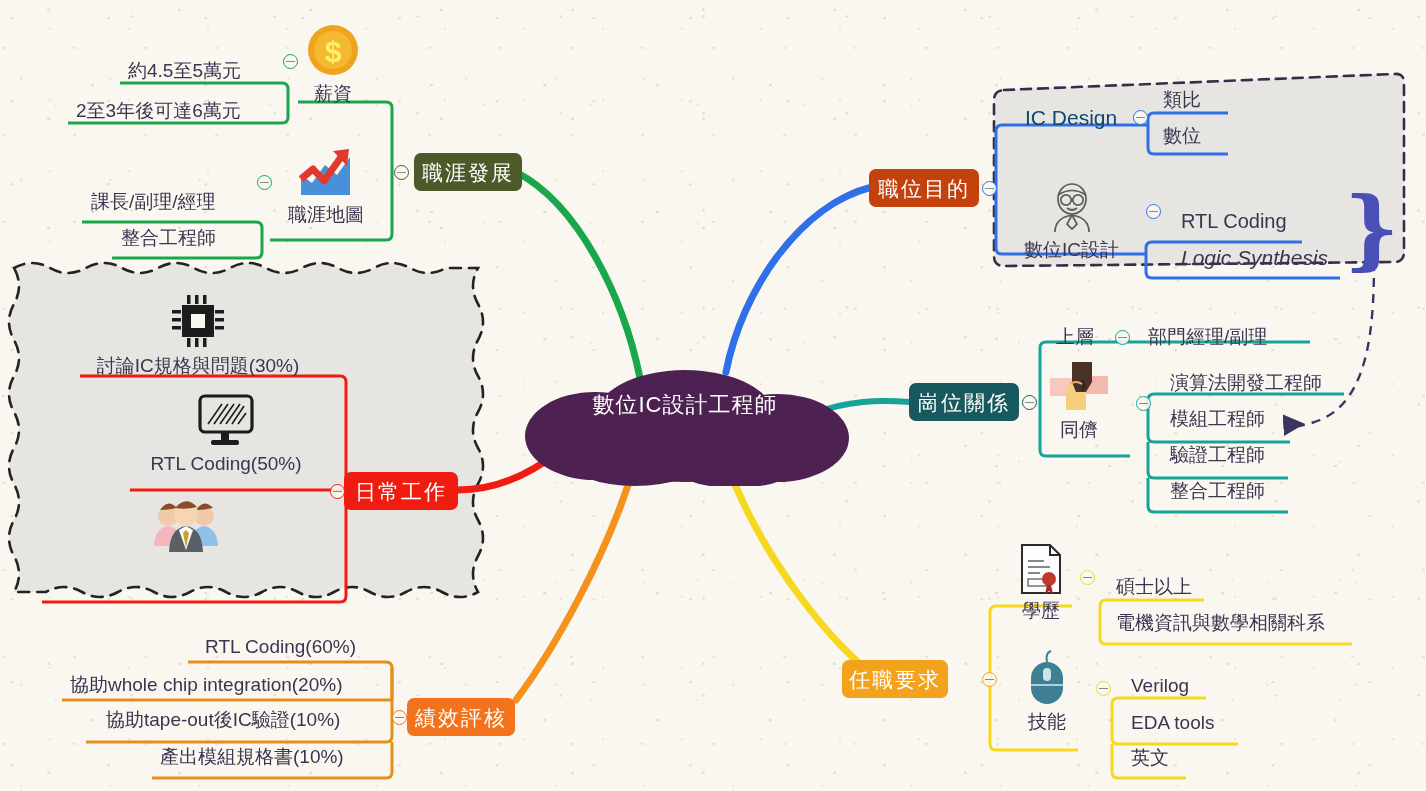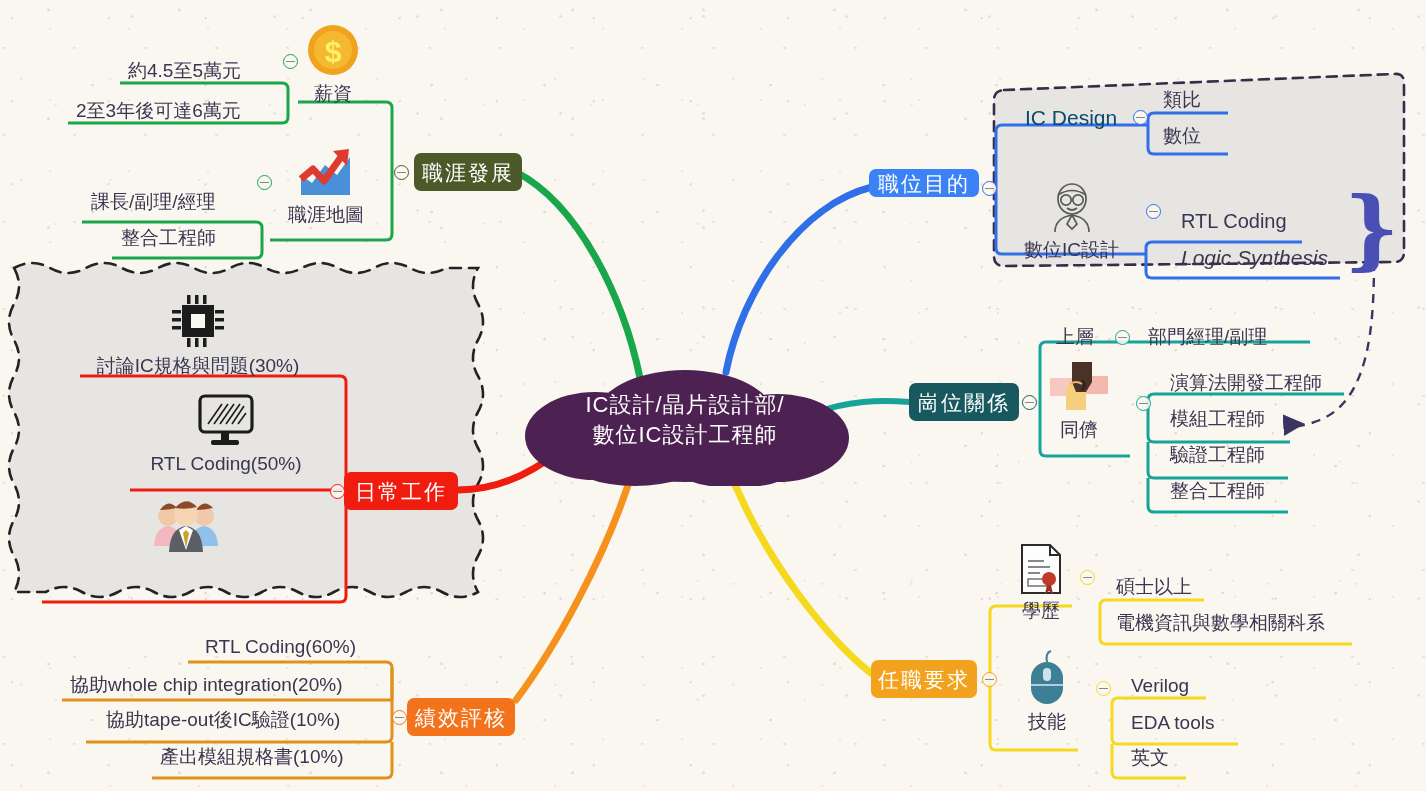--- a/index.html
+++ b/index.html
@@ -136,41 +136,40 @@
     <g fill="#4d2252">
       <ellipse cx="80" cy="68" rx="70" ry="44"></ellipse>
       <ellipse cx="170" cy="50" rx="90" ry="48"></ellipse>
       <ellipse cx="262" cy="70" rx="72" ry="44"></ellipse>
       <ellipse cx="120" cy="92" rx="66" ry="26"></ellipse>
       <ellipse cx="220" cy="94" rx="66" ry="26"></ellipse>
       <ellipse cx="170" cy="74" rx="110" ry="40"></ellipse>
     </g>
   </svg>
   <div style="position:absolute;left:0;top:22px;width:340px;text-align:center;color:#fff;font-size:22px;line-height:30px;letter-spacing:1px;">
-    <div>IC設計/晶片設計部/</div>
     <div>數位IC設計工程師</div>
   </div>
 </div>
 
 <div class="pill" style="left:408px;top:153px;width:108px;height:38px;background:#4c5a29;margin-left:6px;">
   <span>職涯發展</span>
 </div>
 <div class="toggle" style="left:394px;top:165px;border-color:#4c5a29;"></div>
 
-<div class="pill" style="left:869px;top:169px;width:110px;height:28px;background:#3b82f6;">
+<div class="pill" style="left:869px;top:169px;width:110px;height:38px;background:#c2410c;">
   <span>職位目的</span>
 </div>
 <div class="toggle" style="left:982px;top:181px;border-color:#2f6fe8;"></div>
 
 <div class="pill" style="left:909px;top:383px;width:110px;height:38px;background:#17595e;">
   <span>崗位關係</span>
 </div>
 <div class="toggle" style="left:1022px;top:395px;border-color:#17595e;"></div>
 
-<div class="pill" style="left:871px;top:660px;width:106px;height:38px;background:#f2a21c;">
+<div class="pill" style="left:842px;top:660px;width:106px;height:38px;background:#f2a21c;">
   <span>任職要求</span>
 </div>
 <div class="toggle" style="left:982px;top:672px;border-color:#f2a21c;"></div>
 
 <div class="pill" style="left:407px;top:698px;width:108px;height:38px;background:#f2731c;">
   <span>績效評核</span>
 </div>
 <div class="toggle" style="left:392px;top:710px;border-color:#f2731c;"></div>
 
 <div class="pill" style="left:344px;top:472px;width:114px;height:38px;background:#f01c0f;">

